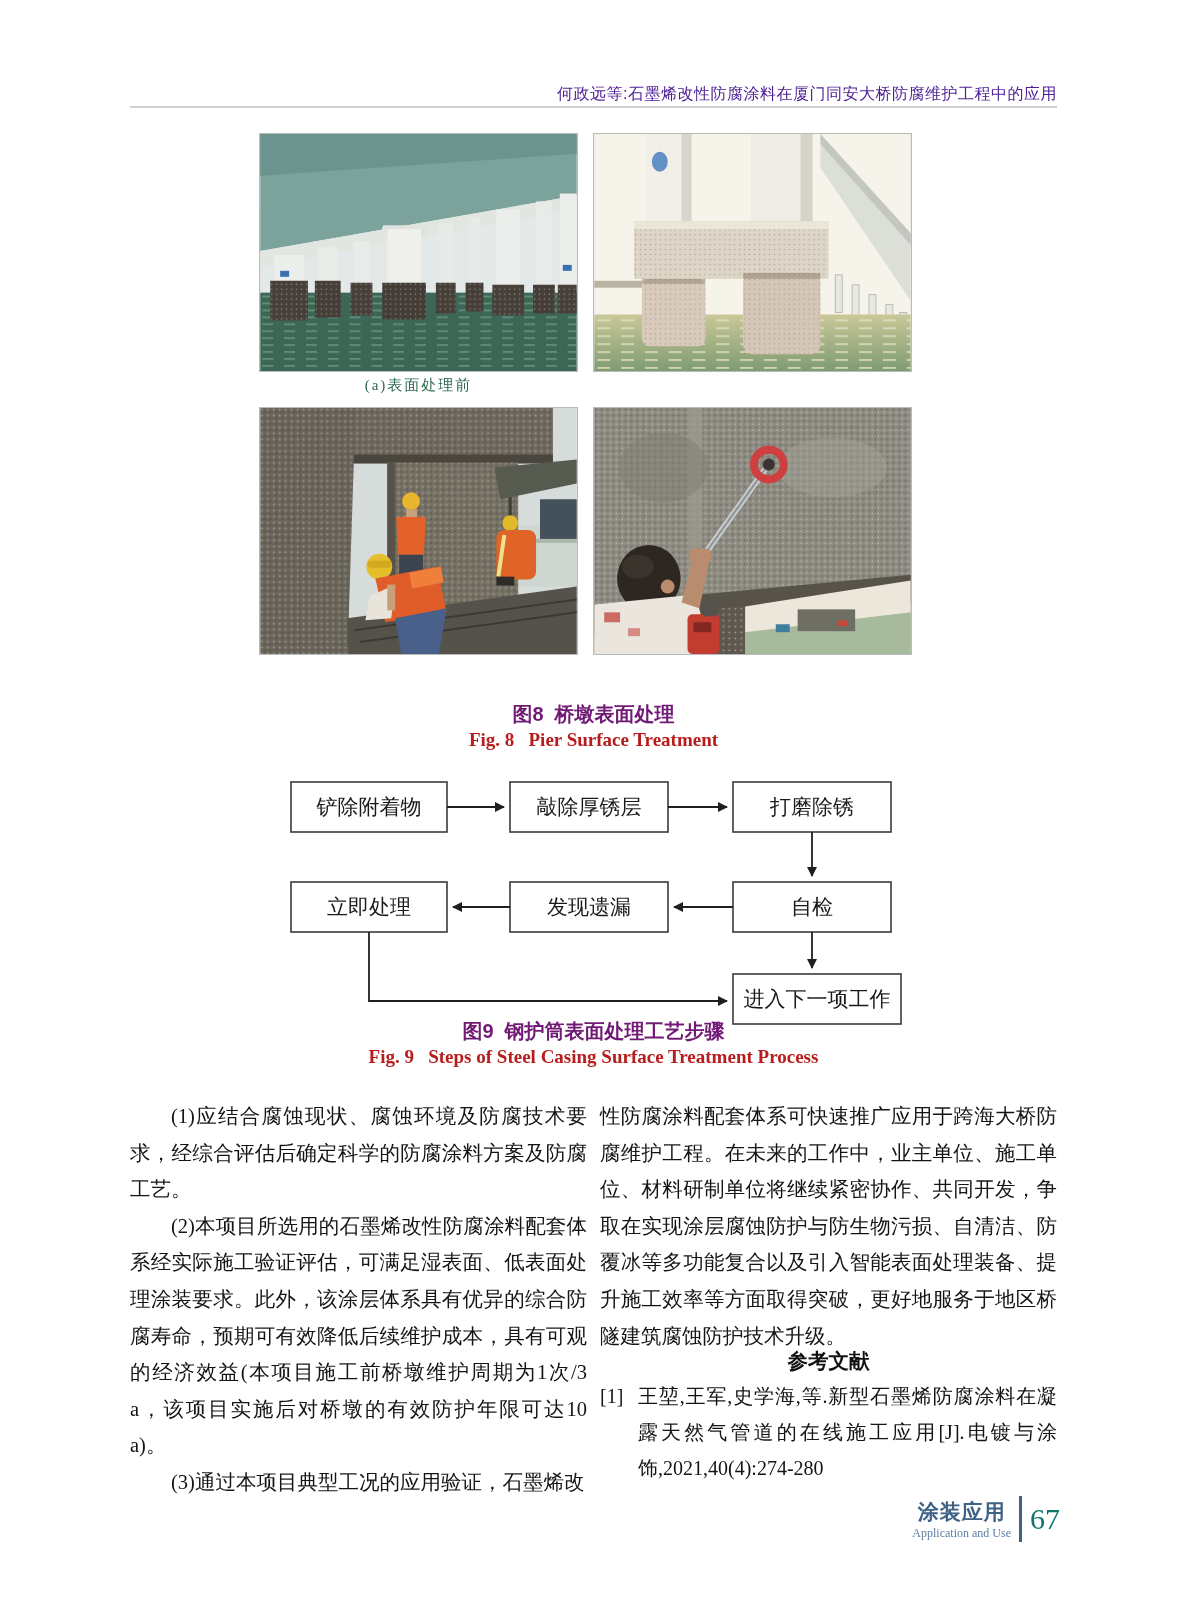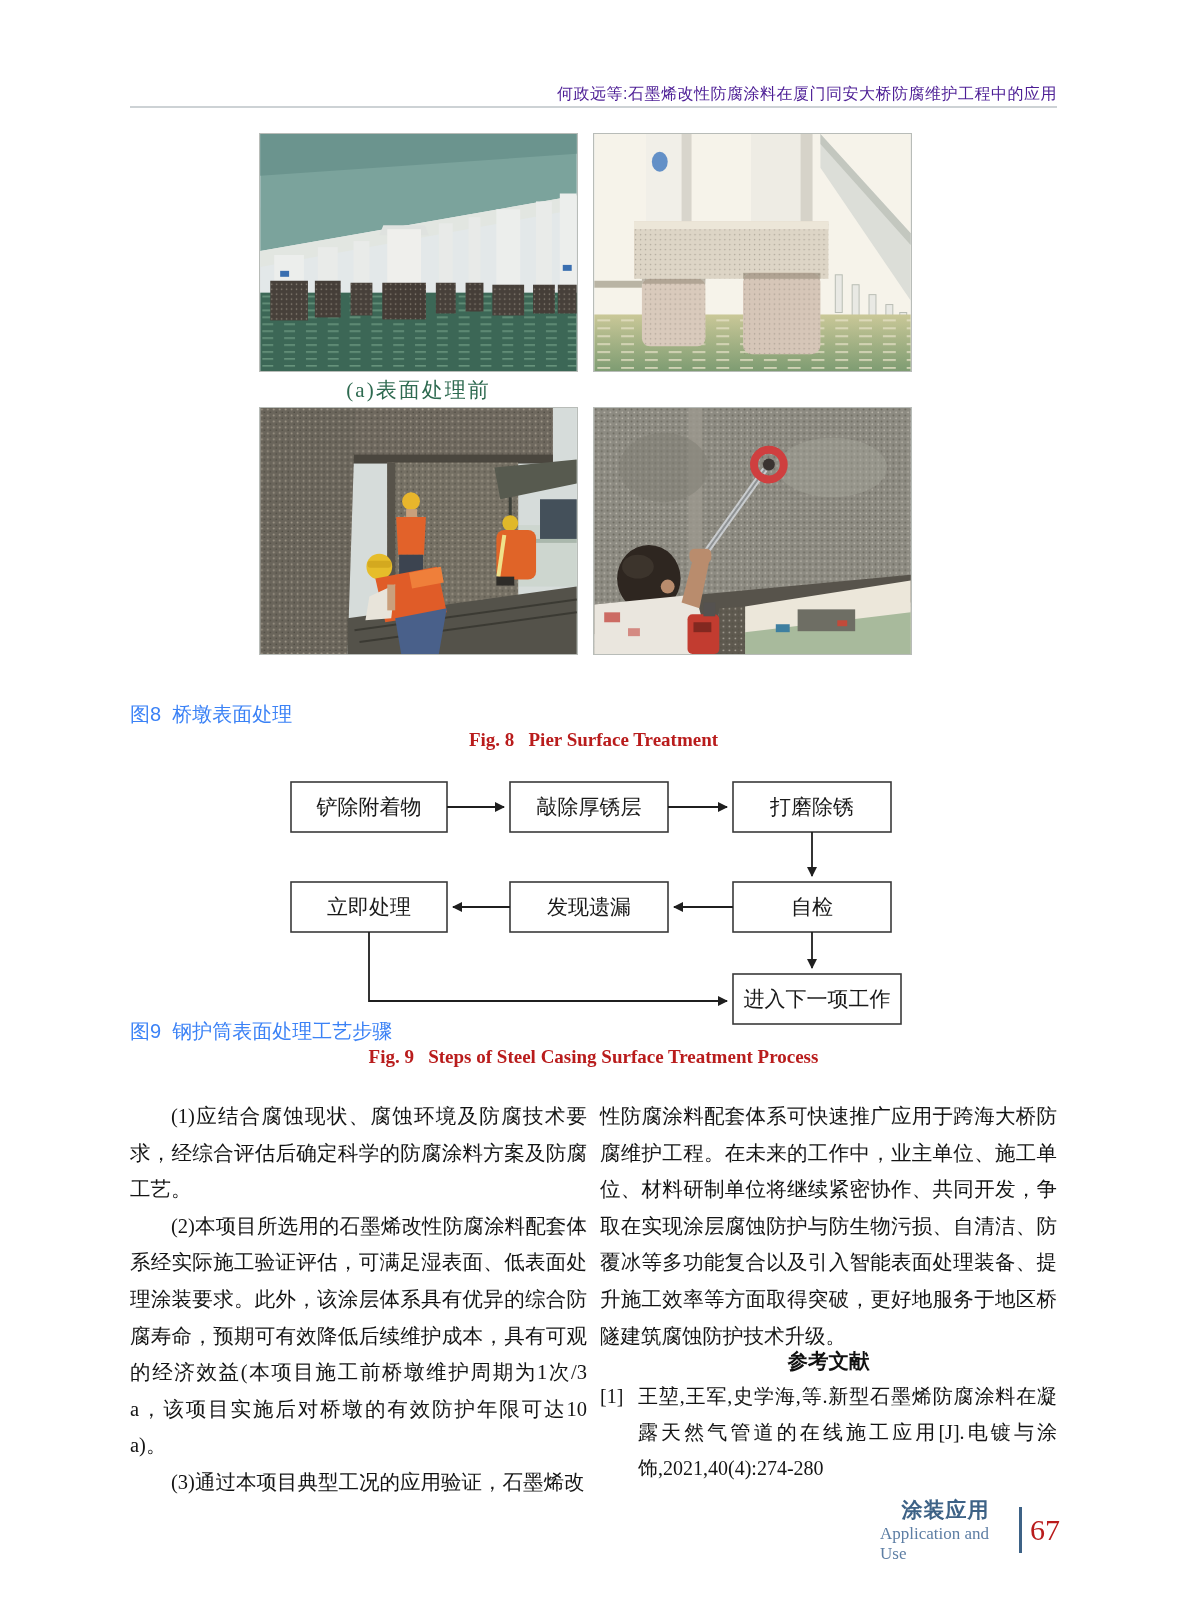--- a/index.html
+++ b/index.html
@@ -12,27 +12,27 @@
   .running-head{
     left:130px;top:84px;width:927px;text-align:right;
     font-family:"Liberation Sans","DejaVu Sans",sans-serif;
     font-size:16px;color:#4c1d95;letter-spacing:.5px;
   }
   .head-rule{left:130px;top:106px;width:927px;height:2px;background:#cdd2d5;}
   
   .photo{border:1px solid #b8bcb8;box-sizing:border-box;background:#dde2e2;}
   .photo svg{display:block;}
   .photo-caption{
-    font-size:21px;color:#2e6a50;text-align:center;white-space:pre-wrap;
+    font-size:15px;color:#2e6a50;text-align:center;white-space:pre-wrap;
     font-family:"Liberation Serif","DejaVu Serif",serif;letter-spacing:2px;
   }
   
   .figcap-cn{
-    width:100%;font-family:"Liberation Sans","DejaVu Sans",sans-serif;
-    font-weight:normal;font-size:20px;color:#3b82f6;white-space:pre-wrap;
+    width:100%;text-align:center;font-family:"Liberation Sans","DejaVu Sans",sans-serif;
+    font-weight:bold;font-size:20px;color:#701a75;white-space:pre-wrap;
   }
   .figcap-en{
     width:100%;text-align:center;font-family:"Liberation Serif","DejaVu Serif",serif;
     font-weight:bold;font-size:19px;color:#b91c1c;white-space:pre-wrap;
   }
   
   .flow-label{font-family:"Liberation Serif","DejaVu Serif",serif;font-size:21px;fill:#1a1a1a;}
   
   .col{width:457px;font-size:20.5px;line-height:36.6px;text-align:justify;color:#141414;}
   .col p{margin:0;}
@@ -44,25 +44,25 @@
   }
   .ref-item{display:flex;width:457px;font-size:20px;line-height:36.2px;color:#141414;}
   .ref-num{flex:0 0 38px;}
   .ref-text{flex:1;text-align:justify;}
   
   .footer-cn{
     font-family:"Liberation Sans","DejaVu Sans",sans-serif;font-weight:bold;
     font-size:21px;color:#3d6286;letter-spacing:1px;
   }
   .footer-en{
-    font-family:"Liberation Serif","DejaVu Serif",serif;font-size:17px;color:#5d7ea4;
+    font-family:"Liberation Serif","DejaVu Serif",serif;font-size:12px;color:#5d7ea4;
   }
   .footer-bar{width:3px;height:46px;background:#3d6286;}
   .footer-page{
-    font-family:"Liberation Serif","DejaVu Serif",serif;font-size:30px;color:#b91c1c;
+    font-family:"Liberation Serif","DejaVu Serif",serif;font-size:30px;color:#0f766e;
   }
   .footer-wrap{left:880px;top:1496px;width:180px;display:flex;align-items:center;justify-content:flex-end;gap:8px;}
   .footer-text{display:flex;flex-direction:column;align-items:center;}
 </style>
 </head>
 <body>
 
 <div id="page">
 
   <div class="abs running-head">何政远等:石墨烯改性防腐涂料在厦门同安大桥防腐维护工程中的应用</div>

